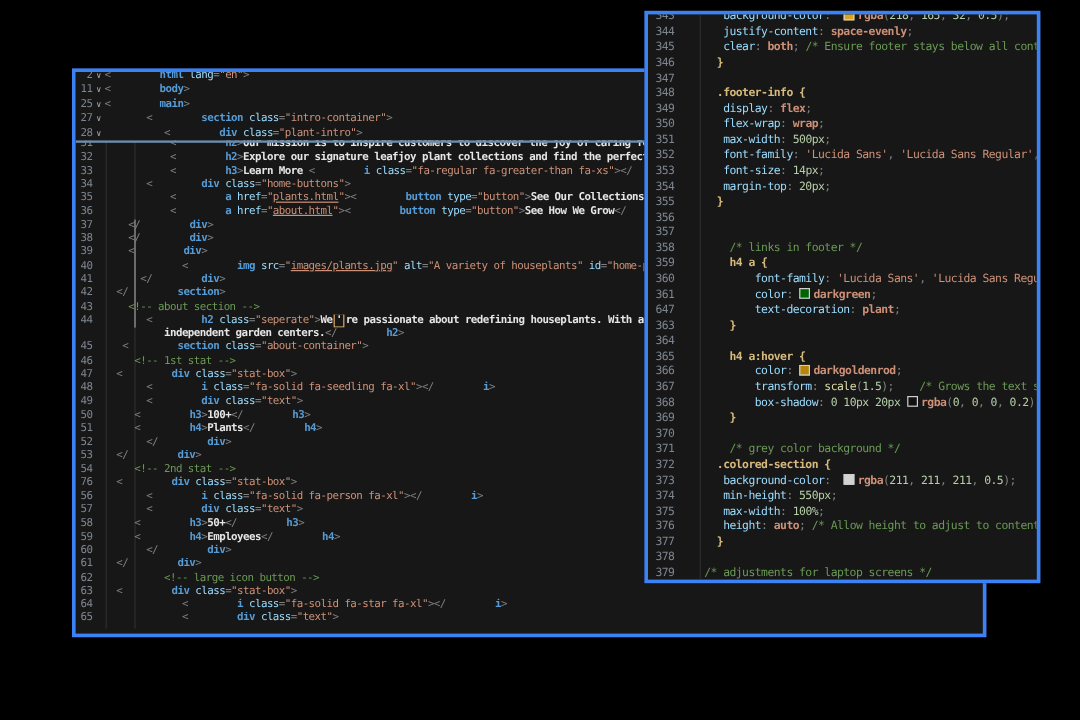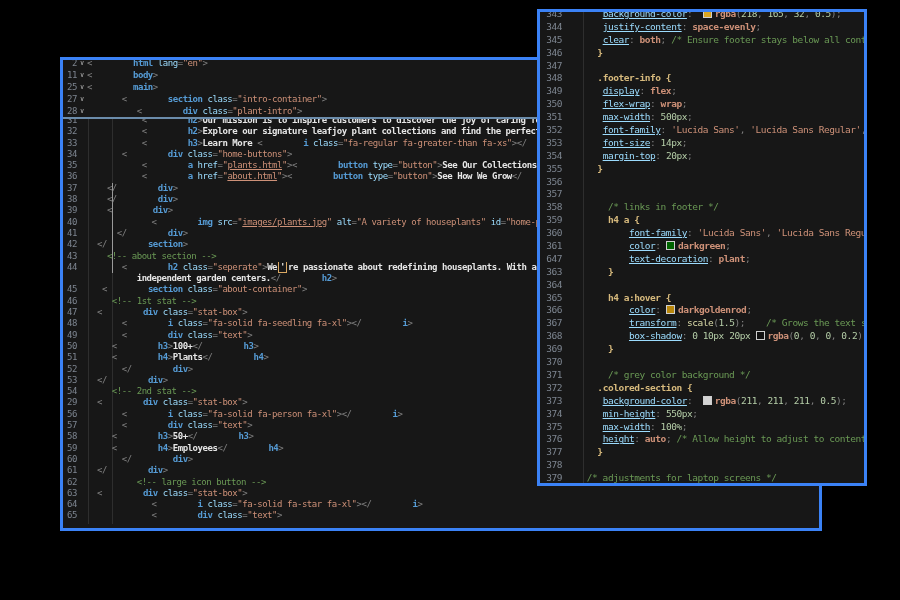--- a/index.html
+++ b/index.html
@@ -22,21 +22,21 @@
   .divider{height:1.5px;background:#6b8cab;position:relative;z-index:4;}
   .rows-left{margin-top:-3.5px;}
   .rows-right{margin-top:-4px;}
   .tok-g{color:#808080;}
   .tok-t{color:#569cd6;font-weight:bold;padding-left:41px;}
   .tok-a{color:#9cdcfe;}
   .tok-s{color:#ce9178;}
   .tok-u{color:#ce9178;text-decoration:underline;}
   .tok-w{color:#e6e6e6;font-weight:bold;}
   .tok-c{color:#6a9955;}
-  .tok-p{color:#9cdcfe;text-decoration:underline;}
+  .tok-p{color:#9cdcfe;}
   .tok-v{color:#ce9178;font-weight:bold;}
   .tok-n{color:#b5cea8;}
   .tok-y{color:#d7ba7d;font-weight:bold;}
   .tok-f{color:#dcdcaa;}
   .tok-k{color:#e6e6e6;font-weight:bold;border:1px solid #dba963;padding:0 1px;margin:0 1px;}
   .swatch{display:inline-block;width:7px;height:7px;border:1px solid #cfcfcf;
           margin-right:3px;vertical-align:-1px;}
   .guide{position:absolute;width:1px;background:#2e2e2e;z-index:0;}
   .guide.bright{background:#9a9a9a;}
 </style>
@@ -74,21 +74,21 @@
       <div class="crow"><span class="gut">45</span><span class="fold"></span><span class="codeln">   <span class="tok-g">&lt;</span><span class="tok-t">section</span><span class="tok-a"> class</span><span class="tok-g">=</span><span class="tok-s">"about-container"</span><span class="tok-g">&gt;</span></span></div>
       <div class="crow"><span class="gut">46</span><span class="fold"></span><span class="codeln">     <span class="tok-c">&lt;!-- 1st stat --&gt;</span></span></div>
       <div class="crow"><span class="gut">47</span><span class="fold"></span><span class="codeln">  <span class="tok-g">&lt;</span><span class="tok-t">div</span><span class="tok-a"> class</span><span class="tok-g">=</span><span class="tok-s">"stat-box"</span><span class="tok-g">&gt;</span></span></div>
       <div class="crow"><span class="gut">48</span><span class="fold"></span><span class="codeln">       <span class="tok-g">&lt;</span><span class="tok-t">i</span><span class="tok-a"> class</span><span class="tok-g">=</span><span class="tok-s">"fa-solid fa-seedling fa-xl"</span><span class="tok-g">&gt;&lt;/</span><span class="tok-t">i</span><span class="tok-g">&gt;</span></span></div>
       <div class="crow"><span class="gut">49</span><span class="fold"></span><span class="codeln">       <span class="tok-g">&lt;</span><span class="tok-t">div</span><span class="tok-a"> class</span><span class="tok-g">=</span><span class="tok-s">"text"</span><span class="tok-g">&gt;</span></span></div>
       <div class="crow"><span class="gut">50</span><span class="fold"></span><span class="codeln">     <span class="tok-g">&lt;</span><span class="tok-t">h3</span><span class="tok-g">&gt;</span><span class="tok-w">100+</span><span class="tok-g">&lt;/</span><span class="tok-t">h3</span><span class="tok-g">&gt;</span></span></div>
       <div class="crow"><span class="gut">51</span><span class="fold"></span><span class="codeln">     <span class="tok-g">&lt;</span><span class="tok-t">h4</span><span class="tok-g">&gt;</span><span class="tok-w">Plants</span><span class="tok-g">&lt;/</span><span class="tok-t">h4</span><span class="tok-g">&gt;</span></span></div>
       <div class="crow"><span class="gut">52</span><span class="fold"></span><span class="codeln">       <span class="tok-g">&lt;/</span><span class="tok-t">div</span><span class="tok-g">&gt;</span></span></div>
       <div class="crow"><span class="gut">53</span><span class="fold"></span><span class="codeln">  <span class="tok-g">&lt;/</span><span class="tok-t">div</span><span class="tok-g">&gt;</span></span></div>
       <div class="crow"><span class="gut">54</span><span class="fold"></span><span class="codeln">     <span class="tok-c">&lt;!-- 2nd stat --&gt;</span></span></div>
-      <div class="crow"><span class="gut">29</span><span class="fold"></span><span class="codeln">  <span class="tok-g">&lt;</span><span class="tok-t">div</span><span class="tok-a"> class</span><span class="tok-g">=</span><span class="tok-s">"stat-box"</span><span class="tok-g">&gt;</span></span></div>
+      <div class="crow"><span class="gut">76</span><span class="fold"></span><span class="codeln">  <span class="tok-g">&lt;</span><span class="tok-t">div</span><span class="tok-a"> class</span><span class="tok-g">=</span><span class="tok-s">"stat-box"</span><span class="tok-g">&gt;</span></span></div>
       <div class="crow"><span class="gut">56</span><span class="fold"></span><span class="codeln">       <span class="tok-g">&lt;</span><span class="tok-t">i</span><span class="tok-a"> class</span><span class="tok-g">=</span><span class="tok-s">"fa-solid fa-person fa-xl"</span><span class="tok-g">&gt;&lt;/</span><span class="tok-t">i</span><span class="tok-g">&gt;</span></span></div>
       <div class="crow"><span class="gut">57</span><span class="fold"></span><span class="codeln">       <span class="tok-g">&lt;</span><span class="tok-t">div</span><span class="tok-a"> class</span><span class="tok-g">=</span><span class="tok-s">"text"</span><span class="tok-g">&gt;</span></span></div>
       <div class="crow"><span class="gut">58</span><span class="fold"></span><span class="codeln">     <span class="tok-g">&lt;</span><span class="tok-t">h3</span><span class="tok-g">&gt;</span><span class="tok-w">50+</span><span class="tok-g">&lt;/</span><span class="tok-t">h3</span><span class="tok-g">&gt;</span></span></div>
       <div class="crow"><span class="gut">59</span><span class="fold"></span><span class="codeln">     <span class="tok-g">&lt;</span><span class="tok-t">h4</span><span class="tok-g">&gt;</span><span class="tok-w">Employees</span><span class="tok-g">&lt;/</span><span class="tok-t">h4</span><span class="tok-g">&gt;</span></span></div>
       <div class="crow"><span class="gut">60</span><span class="fold"></span><span class="codeln">       <span class="tok-g">&lt;/</span><span class="tok-t">div</span><span class="tok-g">&gt;</span></span></div>
       <div class="crow"><span class="gut">61</span><span class="fold"></span><span class="codeln">  <span class="tok-g">&lt;/</span><span class="tok-t">div</span><span class="tok-g">&gt;</span></span></div>
       <div class="crow"><span class="gut">62</span><span class="fold"></span><span class="codeln">          <span class="tok-c">&lt;!-- large icon button --&gt;</span></span></div>
       <div class="crow"><span class="gut">63</span><span class="fold"></span><span class="codeln">  <span class="tok-g">&lt;</span><span class="tok-t">div</span><span class="tok-a"> class</span><span class="tok-g">=</span><span class="tok-s">"stat-box"</span><span class="tok-g">&gt;</span></span></div>
       <div class="crow"><span class="gut">64</span><span class="fold"></span><span class="codeln">             <span class="tok-g">&lt;</span><span class="tok-t">i</span><span class="tok-a"> class</span><span class="tok-g">=</span><span class="tok-s">"fa-solid fa-star fa-xl"</span><span class="tok-g">&gt;&lt;/</span><span class="tok-t">i</span><span class="tok-g">&gt;</span></span></div>
       <div class="crow"><span class="gut">65</span><span class="fold"></span><span class="codeln">             <span class="tok-g">&lt;</span><span class="tok-t">div</span><span class="tok-a"> class</span><span class="tok-g">=</span><span class="tok-s">"text"</span><span class="tok-g">&gt;</span></span></div>

